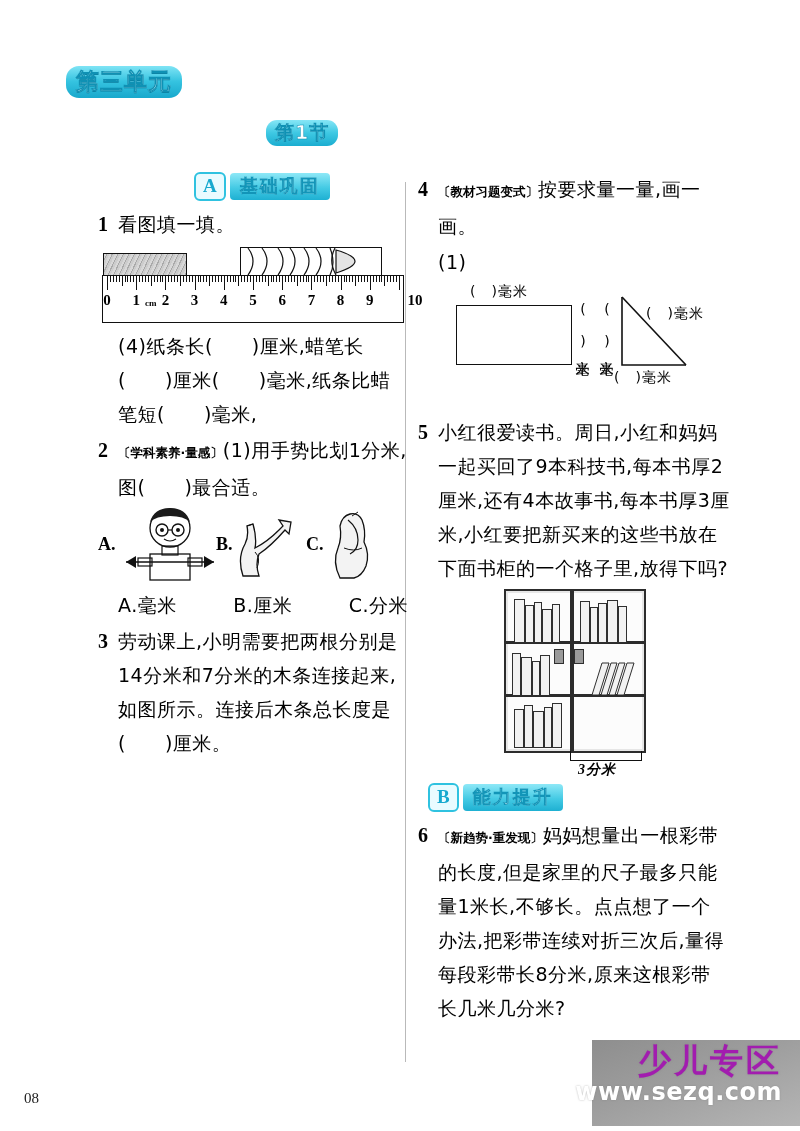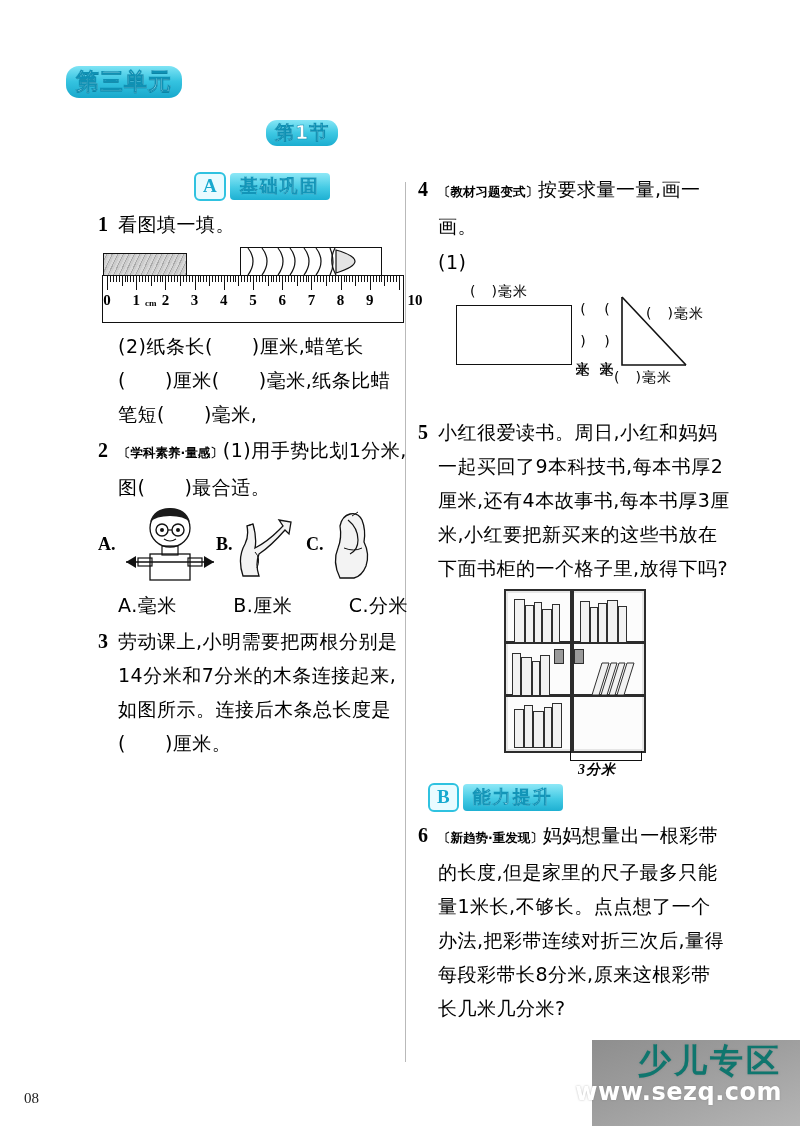--- a/index.html
+++ b/index.html
@@ -117,21 +117,21 @@
     box-shadow:inset 0 0 0 2px #e6e6e6;}
   .shelf-h{position:absolute;left:0;width:100%;height:3px;background:#2c2c2c;}
   .shelf-v{position:absolute;top:0;width:4px;height:100%;background:#2c2c2c;}
   .book{position:absolute;bottom:0;border:1px solid #2f2f2f;background:#f2f2f2;}
   .shelf-brace{position:absolute;left:152px;top:162px;width:70px;height:9px;border-left:1.4px solid #111;border-right:1.4px solid #111;border-bottom:1.4px solid #111;}
   .shelf-cap{position:absolute;left:160px;top:172px;font-family:"Liberation Serif",serif;font-size:14px;font-weight:bold;letter-spacing:1px;font-style:italic;}
 
   
   .page-num{position:absolute;left:24px;top:1090px;font-family:"Liberation Serif",serif;font-size:15px;color:#222;}
   .watermark{position:absolute;right:18px;top:1044px;text-align:right;}
-  .wm-cn{font-size:33px;font-weight:bold;color:#0f766e;letter-spacing:3px;line-height:1.05;
+  .wm-cn{font-size:33px;font-weight:bold;color:#a21caf;letter-spacing:3px;line-height:1.05;
     text-shadow:0 0 2px rgba(120,120,120,.55);}
   .wm-url{font-size:24px;font-weight:bold;color:#ffffff;letter-spacing:0.5px;line-height:1.1;
     text-shadow:0 0 2px rgba(120,120,120,.55);}
   .wm-bg{position:absolute;right:0;top:1040px;width:208px;height:86px;
     background:linear-gradient(160deg,#8e8e8e 0%,#9c9c9c 40%,#b5b5b5 100%);}
 </style>
 </head>
 <body>
 
 <div class="page">
@@ -290,21 +290,21 @@
           <div class="tick minor" style="left: 284.32px;"></div>
           <div class="tick minor" style="left: 287.24px;"></div>
           <div class="tick minor" style="left: 290.16px;"></div>
           <div class="tick minor" style="left: 293.08px;"></div>
           <div class="tick major" style="left: 296px;"></div>
         </div>
     </div>
 
     <div class="q">
       <span class="q-num"></span>
-      <div class="q-body">(2)纸条长(　　)厘米,蜡笔长(　　)厘米(　　)毫米,纸条比蜡笔短(　　)毫米,</div>
+      <div class="q-body">(4)纸条长(　　)厘米,蜡笔长(　　)厘米(　　)毫米,纸条比蜡笔短(　　)毫米,</div>
     </div>
 
     <div class="q">
       <span class="q-num">2</span>
       <div class="q-body">
         <span class="tag">〔学科素养·量感〕</span><span>(1)用手势比划1分米,图(　　)最合适。</span>
       </div>
     </div>
 
     <div class="fig-opts">

